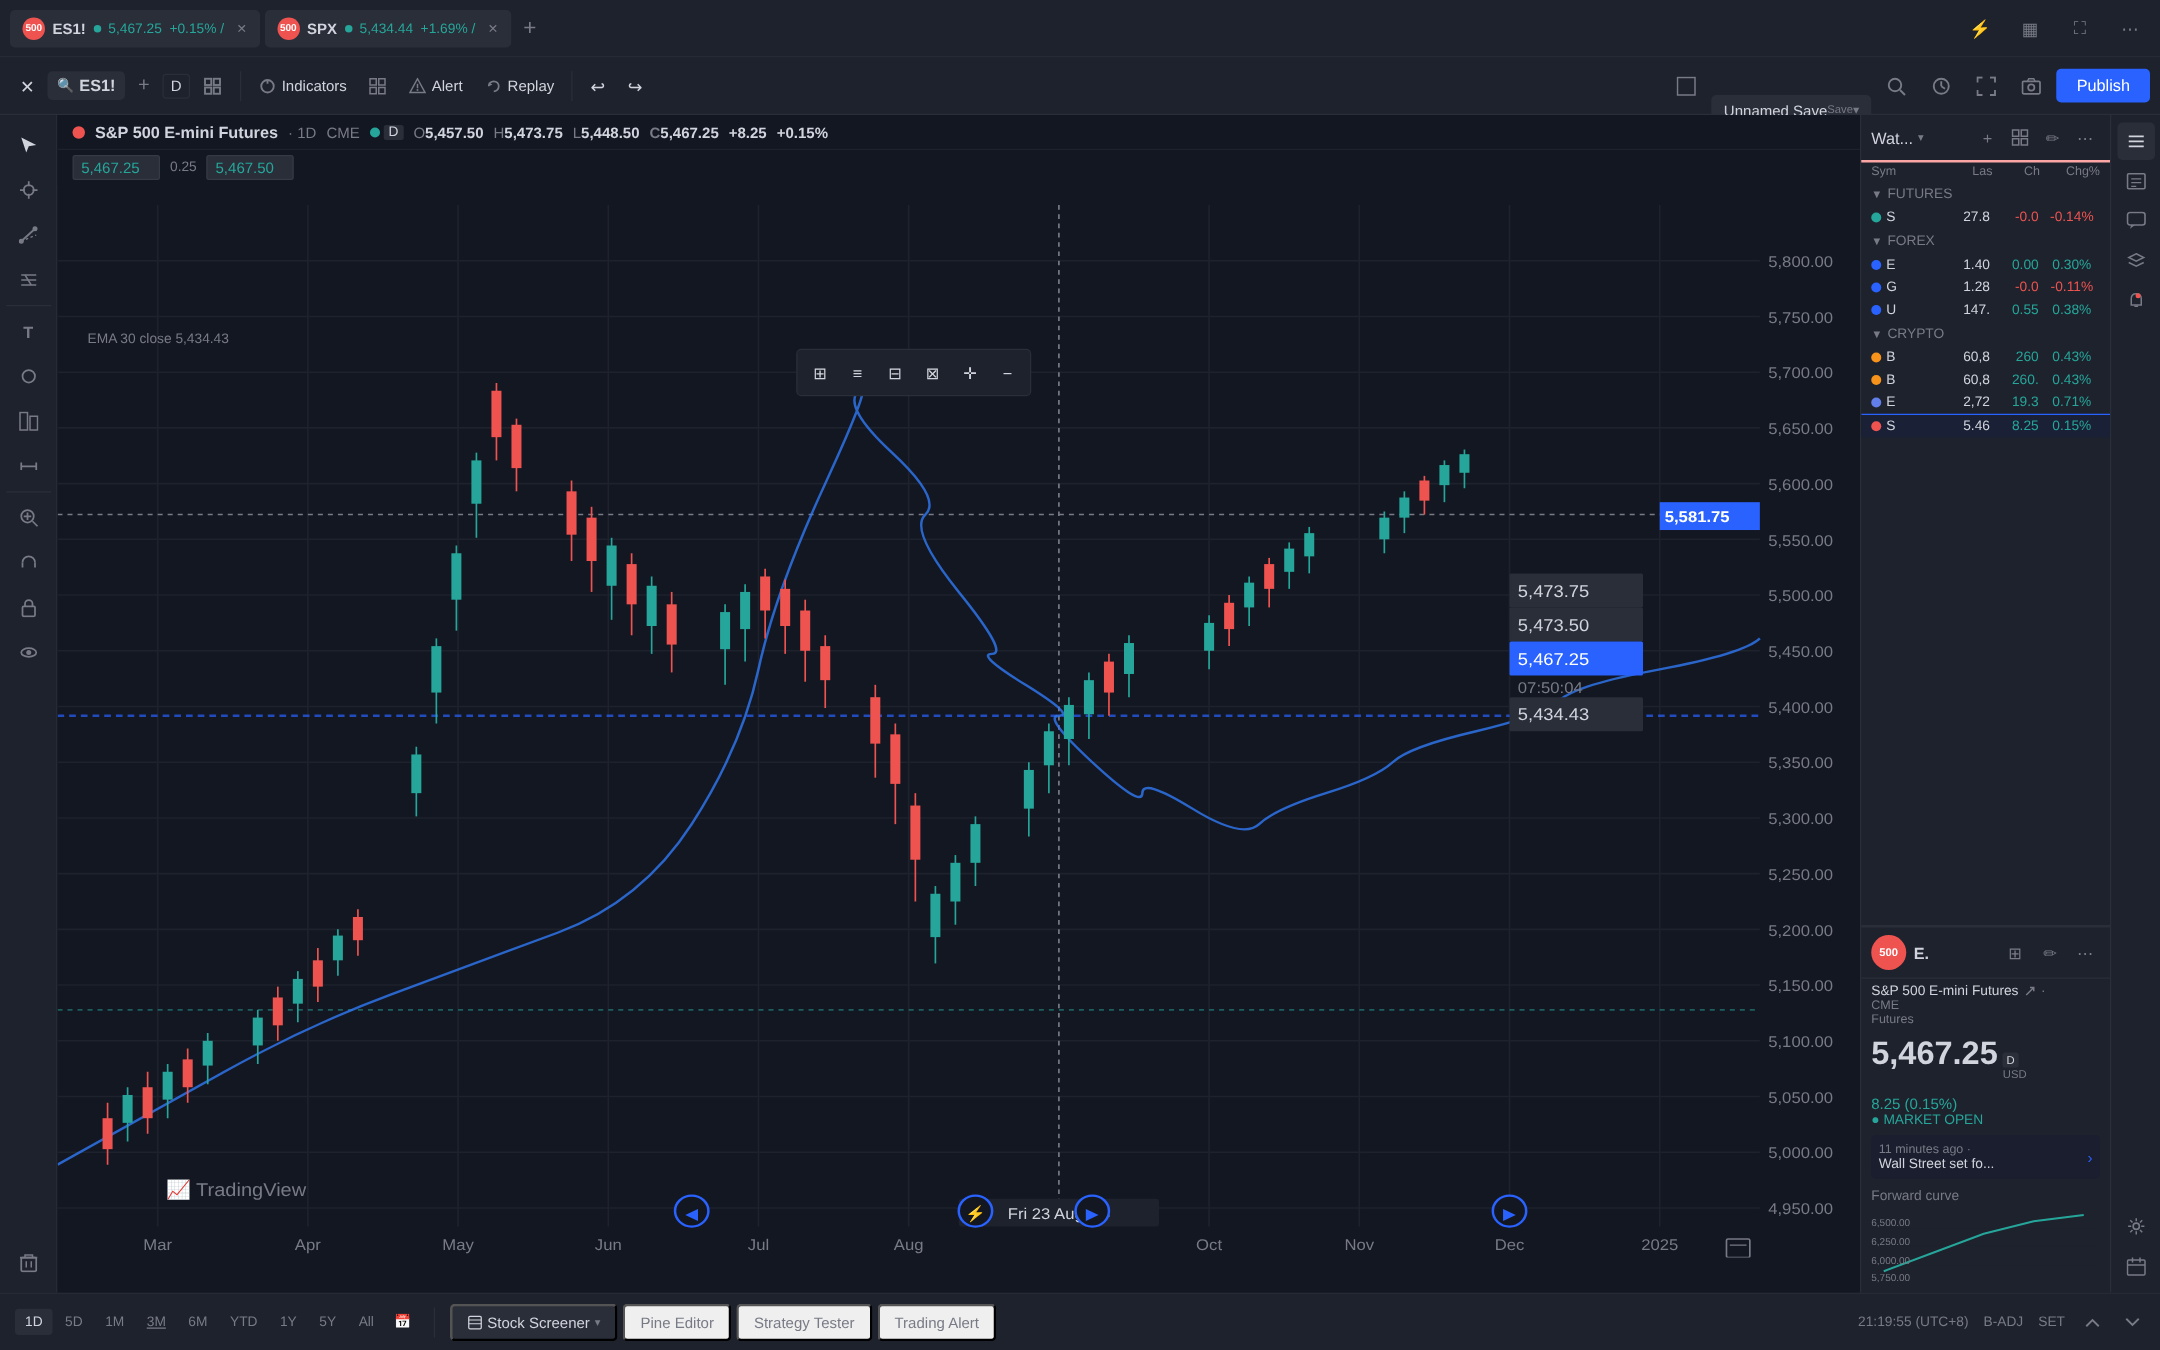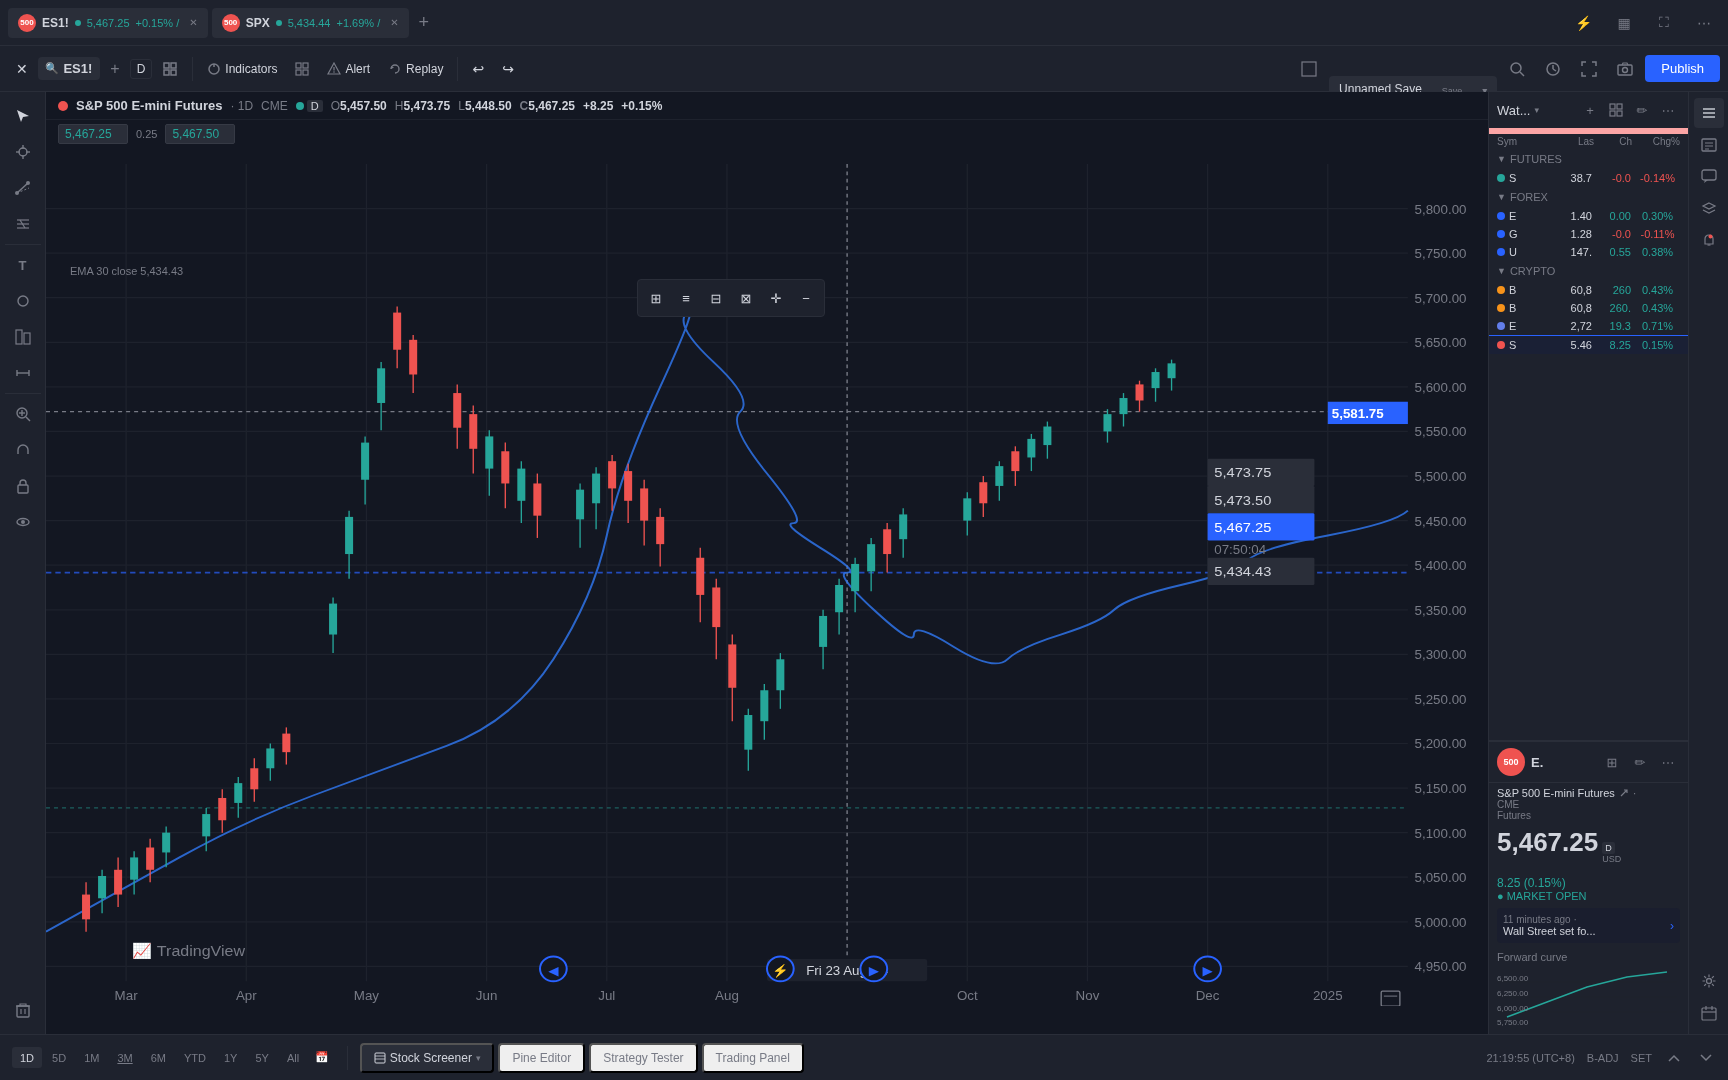--- a/index.html
+++ b/index.html
@@ -11,21 +11,21 @@
     .tab .symbol { font-weight: 600; color: #d1d4dc; }
     .tab-close { color: #787b86; font-size: 10px; margin-left: 4px; cursor: pointer; }
     .tab-add { background: none; border: none; color: #787b86; font-size: 18px; cursor: pointer; padding: 0 6px; }
 
     
     .toolbar { display: flex; align-items: center; height: 46px; background: #1e222d; border-bottom: 1px solid #2a2e39; padding: 0 8px; gap: 2px; }
     .toolbar-btn { display: flex; align-items: center; gap: 4px; padding: 4px 8px; border-radius: 4px; cursor: pointer; color: #d1d4dc; font-size: 12px; background: none; border: none; }
     .toolbar-sep { width: 1px; height: 24px; background: #2a2e39; margin: 0 4px; }
     .toolbar-right { margin-left: auto; display: flex; align-items: center; gap: 4px; }
     .publish-btn { background: #2962ff; color: white; border: none; border-radius: 4px; padding: 6px 16px; font-size: 13px; font-weight: 500; cursor: pointer; }
-    .unnamed-save { display: flex; align-items: flex-end; gap: 20px; padding: 6px 10px; background: #2a2e39; border-radius: 4px; cursor: pointer; font-size: 12px; margin-top: 40px; }
+    .unnamed-save { display: flex; align-items: flex-start; gap: 0; padding: 6px 10px; background: #2a2e39; border-radius: 4px; cursor: pointer; font-size: 12px; margin-top: 40px; }
 
     
     .main { display: flex; height: calc(1080px - 92px - 46px); }
 
     
     .left-sidebar { width: 46px; background: #1e222d; border-right: 1px solid #2a2e39; display: flex; flex-direction: column; align-items: center; padding: 8px 0; gap: 4px; }
     .sidebar-icon { width: 32px; height: 32px; display: flex; align-items: center; justify-content: center; border-radius: 4px; cursor: pointer; color: #787b86; font-size: 14px; }
 
     
     .chart-area { flex: 1; position: relative; background: #131722; overflow: hidden; }
@@ -620,21 +620,21 @@
         <div class="float-btn">⊟</div>
         <div class="float-btn">⊠</div>
         <div class="float-btn">✛</div>
         <div class="float-btn">−</div>
       </div>
     </div>
   </div>
 
   <div class="right-panel">
 
-    <div style="display:flex;align-items:center;padding:6px 8px;gap:4px;border-bottom:6px solid #fca5a5;">
+    <div style="display:flex;align-items:center;padding:6px 8px;gap:4px;border-bottom:2px solid #fca5a5;">
       <span class="watchlist-label">Wat...</span>
       <span style="font-size:9px;color:#787b86;">▾</span>
       <div style="margin-left:auto;display:flex;gap:2px;">
         <div class="panel-icon">+</div>
         <div class="panel-icon">
           <svg width="14" height="14" viewBox="0 0 14 14" fill="none">
             <rect x="1" y="1" width="5" height="5" stroke="#787b86" stroke-width="1.2"></rect>
             <rect x="8" y="1" width="5" height="5" stroke="#787b86" stroke-width="1.2"></rect>
             <rect x="1" y="8" width="5" height="5" stroke="#787b86" stroke-width="1.2"></rect>
             <rect x="8" y="8" width="5" height="5" stroke="#787b86" stroke-width="1.2"></rect>
@@ -654,21 +654,21 @@
 
     <div class="watchlist">
 
       <div class="section-header">
         <span class="chevron">▼</span>
         <span>FUTURES</span>
       </div>
       <div class="watch-item">
         <div class="dot-futures"></div>
         <span class="watch-name">S</span>
-        <span class="watch-price">38.7</span>
+        <span class="watch-price">27.8</span>
         <span class="watch-ch neg">-0.0</span>
         <span class="watch-chp neg">-0.14%</span>
       </div>
 
       <div class="section-header">
         <span class="chevron">▼</span>
         <span>FOREX</span>
       </div>
       <div class="watch-item">
         <div class="dot-forex"></div>
@@ -865,21 +865,21 @@
     <span>Stock Screener</span>
     <span style="font-size:9px;color:#787b86;">▾</span>
   </button>
   <button class="bottom-tab">
     <span>Pine Editor</span>
   </button>
   <button class="bottom-tab">
     <span>Strategy Tester</span>
   </button>
   <button class="bottom-tab">
-    <span>Trading Panel</span>
+    <span>Trading Alert</span>
   </button>
 
   <div style="margin-left:auto;display:flex;align-items:center;gap:12px;">
     <span style="font-size:11px;color:#787b86;">21:19:55 (UTC+8)</span>
     <button style="background:none;border:none;color:#787b86;font-size:11px;cursor:pointer;">B-ADJ</button>
     <button style="background:none;border:none;color:#787b86;font-size:11px;cursor:pointer;">SET</button>
     <div style="width:20px;height:20px;display:flex;align-items:center;justify-content:center;cursor:pointer;">
       <svg width="14" height="14" viewBox="0 0 14 14" fill="none">
         <polyline points="2,10 7,5 12,10" stroke="#787b86" stroke-width="1.5" fill="none"></polyline>
       </svg>

